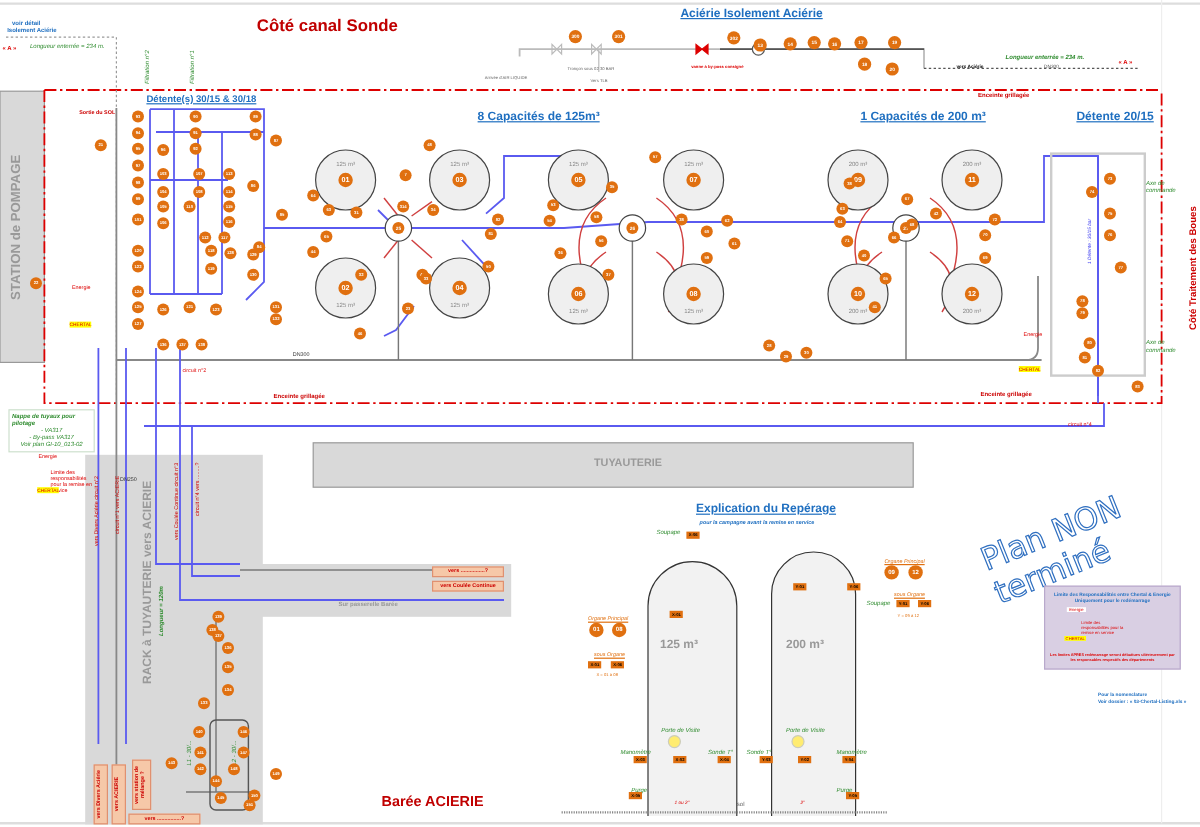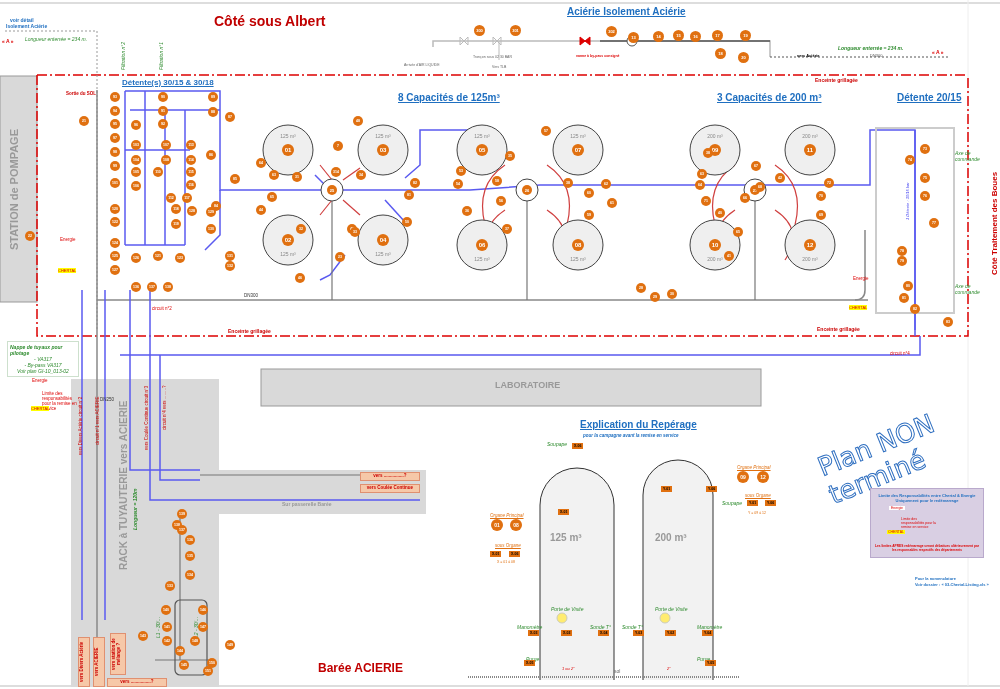--- a/index.html
+++ b/index.html
@@ -174,32 +174,32 @@
         <text x="332" y="191.5" text-anchor="middle" font-size="4" fill="#fff" font-weight="bold">25</text>
         <circle cx="527" cy="190" r="11" fill="#fff" stroke="#444"></circle>
         <circle cx="527" cy="190" r="5" fill="#e07010"></circle>
         <text x="527" y="191.5" text-anchor="middle" font-size="4" fill="#fff" font-weight="bold">26</text>
         <circle cx="755" cy="190" r="11" fill="#fff" stroke="#444"></circle>
         <circle cx="755" cy="190" r="5" fill="#e07010"></circle>
         <text x="755" y="191.5" text-anchor="middle" font-size="4" fill="#fff" font-weight="bold">27</text>
       </g>
   </svg>
 
-  <div class="abs title-red" style="left:214px;top:13px;font-size:14px;">Côté sous Albert</div>
+  <div class="abs title-red" style="left:214px;top:13px;font-size:14px;">Côté canal Sonde</div>
   <div class="abs title-red" style="left:318px;top:661px;font-size:12px;">Barée ACIERIE</div>
   <div class="abs title-blue" style="left:567px;top:6px;font-size:10px;">Aciérie Isolement Aciérie</div>
   <div class="abs title-blue" style="left:122px;top:78px;font-size:8px;">Détente(s) 30/15  &amp;  30/18</div>
   <div class="abs title-blue" style="left:398px;top:92px;font-size:10px;">8 Capacités de 125m³</div>
-  <div class="abs title-blue" style="left:717px;top:92px;font-size:10px;">3 Capacités de 200 m³</div>
+  <div class="abs title-blue" style="left:717px;top:92px;font-size:10px;">1 Capacités de 200 m³</div>
   <div class="abs title-blue" style="left:897px;top:92px;font-size:10px;">Détente 20/15</div>
   <div class="abs title-blue" style="left:580px;top:419px;font-size:10px;">Explication du Repérage</div>
   <div class="abs" style="left:583px;top:433px;font-size:4.5px;color:#1f6fc0;font-weight:bold;font-style:italic;">pour la campagne avant la remise en service</div>
 
   <div class="abs" style="left:8px;top:250px;transform:rotate(-90deg);transform-origin:left top;font-size:11px;font-weight:bold;color:#999;white-space:nowrap;">STATION de POMPAGE</div>
-  <div class="abs" style="left:495px;top:380px;font-size:9px;font-weight:bold;color:#999;">LABORATOIRE</div>
+  <div class="abs" style="left:495px;top:380px;font-size:9px;font-weight:bold;color:#999;">TUYAUTERIE</div>
   <div class="abs" style="left:118px;top:570px;transform:rotate(-90deg);transform-origin:left top;font-size:10px;font-weight:bold;color:#999;white-space:nowrap;">RACK à TUYAUTERIE vers ACIERIE</div>
   <div class="abs" style="left:990px;top:275px;transform:rotate(-90deg);transform-origin:left top;font-size:8px;font-weight:bold;color:#c00;white-space:nowrap;">Côté Traitement des Boues</div>
   <div class="watermark" style="left:818px;top:418px;">Plan  NON  terminé</div>
 
   <div class="abs small-blue" style="left:10px;top:17px;">voir détail</div>
   <div class="abs small-blue" style="left:6px;top:23px;">Isolement Aciérie</div>
   <div class="abs green-it" style="left:25px;top:36px;">Longueur enterrée = 234 m.</div>
   <div class="abs" style="left:2px;top:38px;font-size:5px;color:#d00;font-weight:bold;">« A »</div>
 
   <div class="abs" style="left:404px;top:63px;font-size:3.5px;color:#666;">Arrivée d'AIR LIQUIDE</div>

